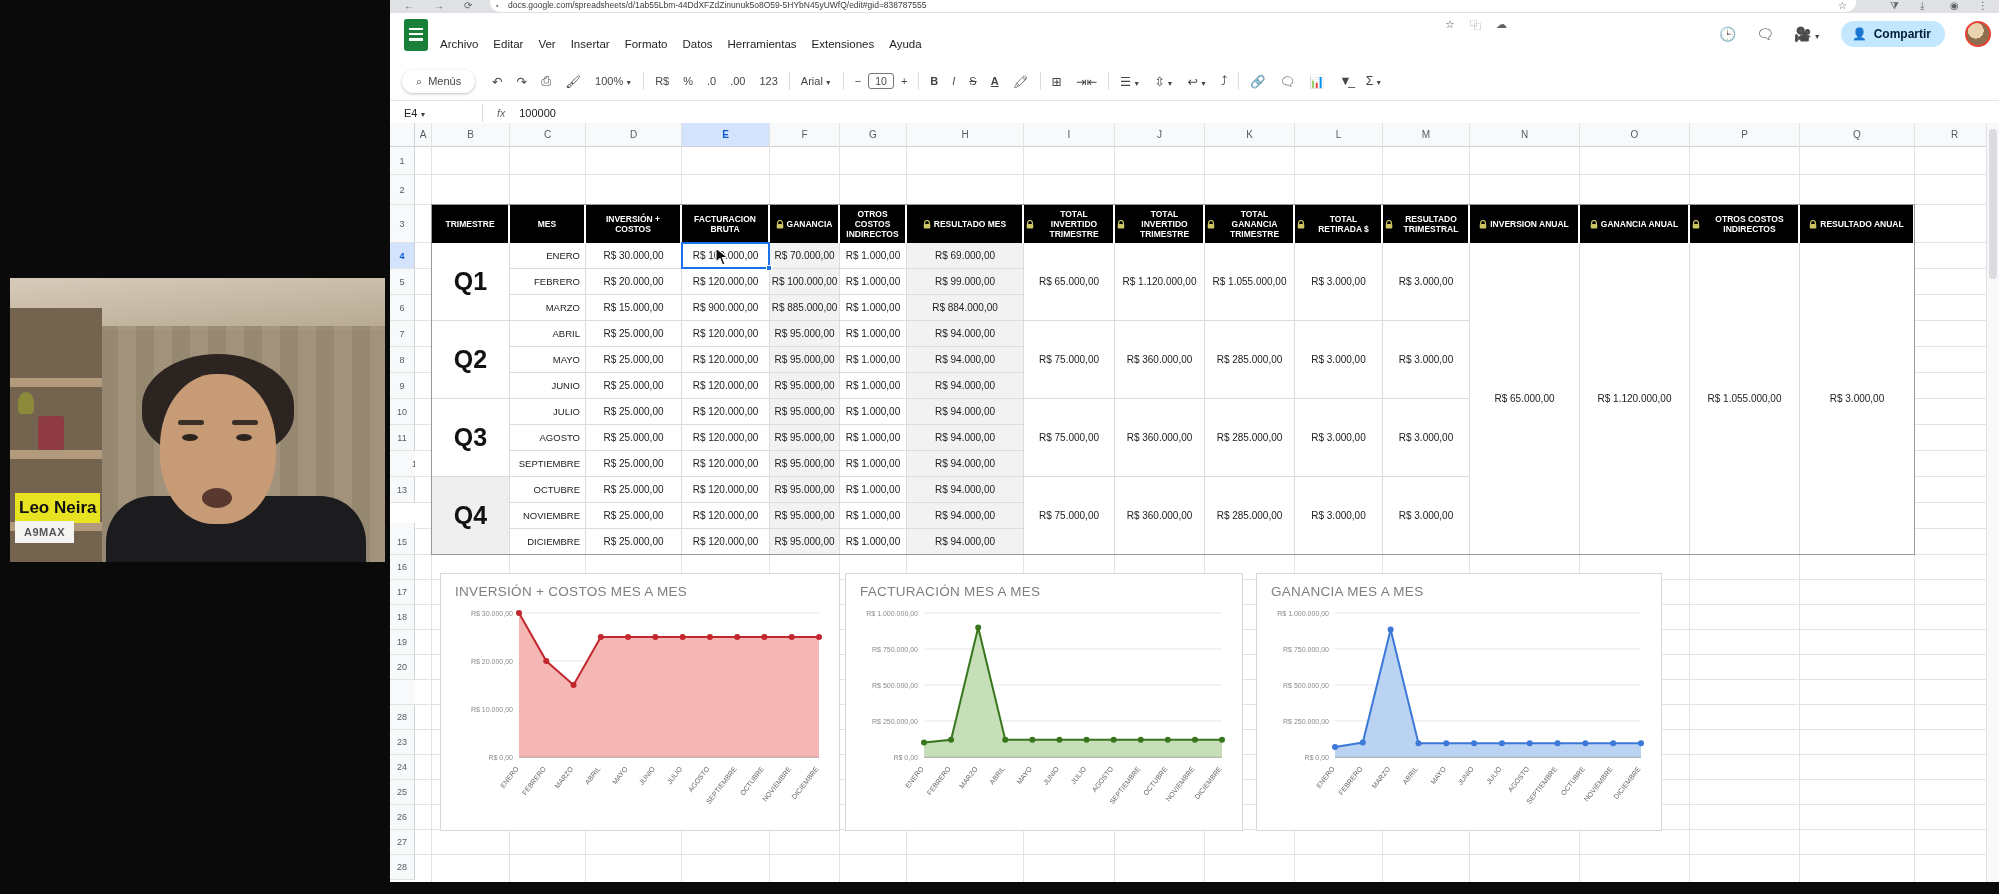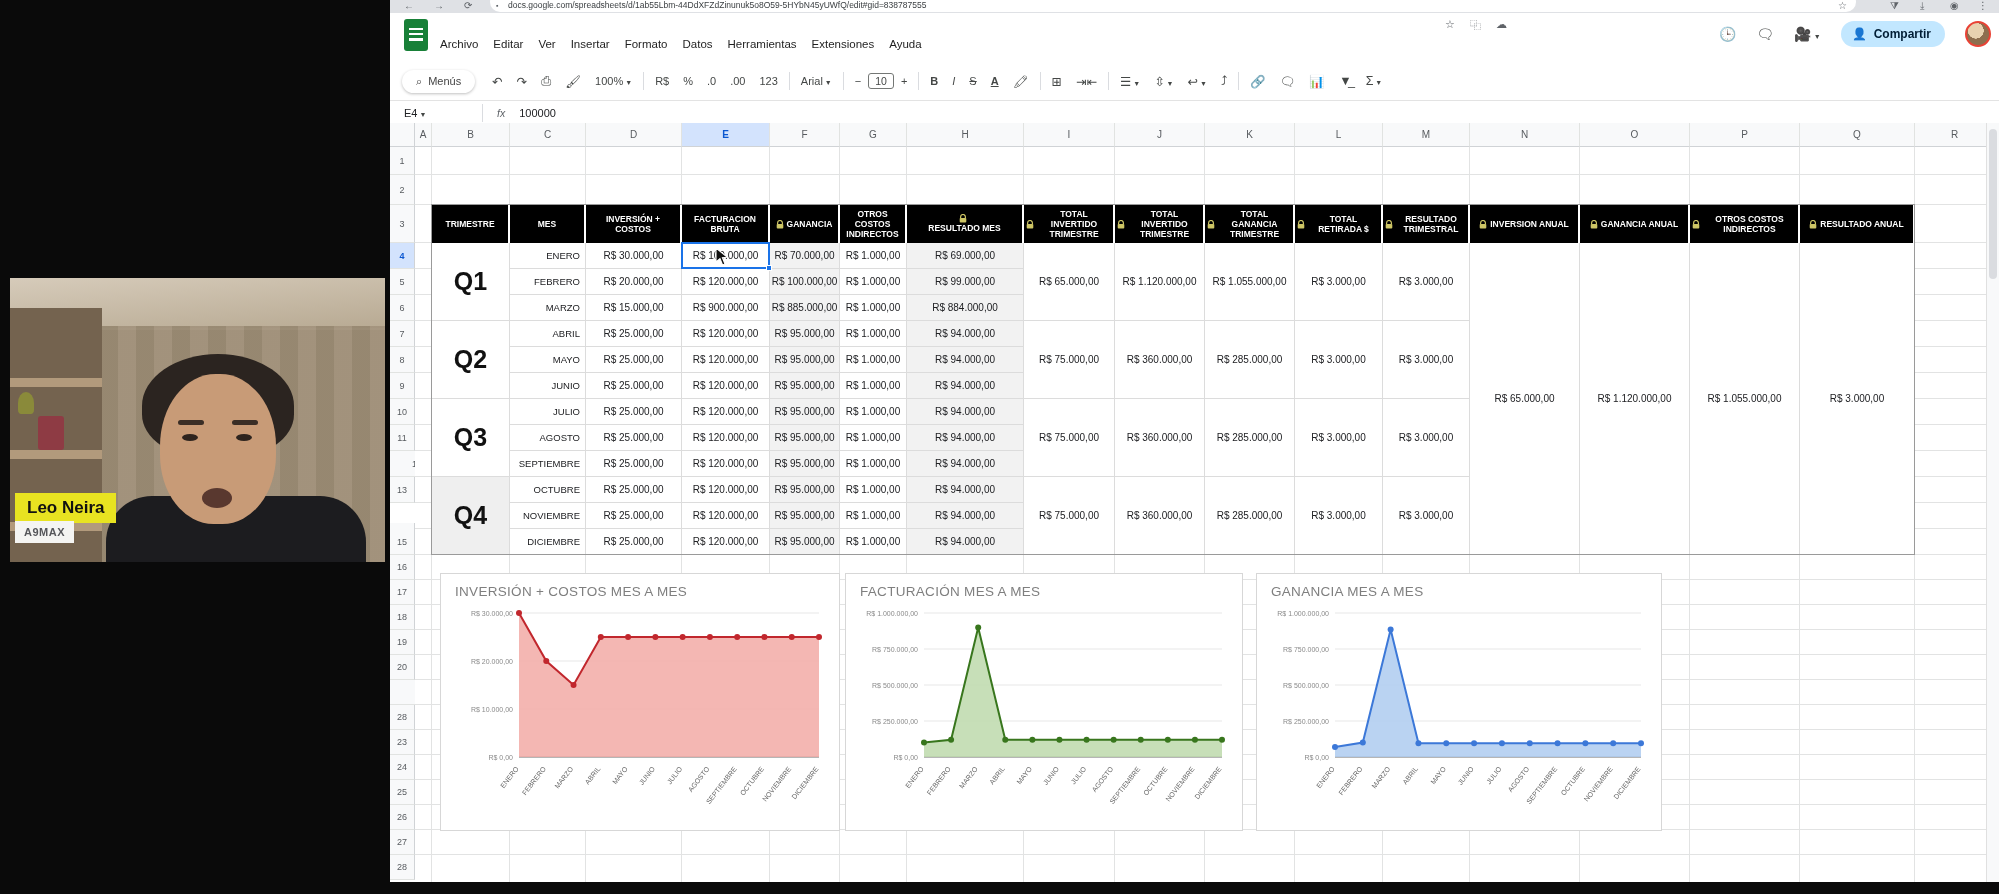--- a/index.html
+++ b/index.html
@@ -18,21 +18,21 @@
   .cup{position:absolute;left:28px;top:108px;width:26px;height:34px;background:#8e3b44;border-radius:3px;}
   .plant{position:absolute;left:8px;top:84px;width:16px;height:22px;background:#8a8a3a;border-radius:50% 50% 20% 20%;}
   .hair{position:absolute;left:132px;top:76px;width:152px;height:104px;background:#2b2420;border-radius:50% 50% 42% 42%;}
   .face{position:absolute;left:150px;top:96px;width:116px;height:150px;background:#c89b77;border-radius:48% 48% 46% 46%;}
   .brow{position:absolute;width:26px;height:5px;background:#3a2e26;border-radius:3px;}
   .eye{position:absolute;width:16px;height:7px;background:#2e241e;border-radius:50%;}
   .mouth{position:absolute;left:192px;top:210px;width:30px;height:20px;background:#59382f;border-radius:50%;}
   .shirt{position:absolute;left:96px;top:218px;width:260px;height:80px;background:#1c1c1f;border-radius:46px 46px 0 0;}
   .neck{position:absolute;left:190px;top:218px;width:38px;height:18px;background:#b98d6b;border-radius:0 0 18px 18px;}
   .badge-name{position:absolute;left:5px;top:215px;background:#e8e321;color:#111;
-    font-weight:700;font-size:17px;padding:5px 12px;}
+    font-weight:700;font-size:17px;padding:5px 4px;}
   .badge-brand{position:absolute;left:5px;top:243px;background:#f4f4f2;color:#55565a;
     font-weight:700;font-size:11px;padding:5px 9px;letter-spacing:.5px;}
   
   .browser{position:absolute;left:390px;top:0;width:1609px;height:882px;background:#fff;overflow:hidden;}
   .chrome{position:absolute;left:0;top:0;width:100%;height:13px;background:#dfe1e5;overflow:hidden;}
   .nav-ic{position:absolute;top:0px;color:#5f6368;font-size:10px;}
   .omnibox{position:absolute;left:100px;top:-8px;width:1330px;height:20px;background:#fff;border-radius:10px;
     color:#3c4043;font-size:8.5px;line-height:26px;padding:0 18px;white-space:nowrap;overflow:hidden;}
   .omni-lock{position:absolute;left:106px;top:2px;font-size:7px;color:#5f6368;}
   
@@ -340,21 +340,21 @@
           <div class="cell hcell" style="left: 355px; width: 70px; top: 58px; height: 38px;">
             <svg class="lk" width="8" height="9" viewBox="0 0 8 9">
               <path d="M1.6 4.2V2.9a2.4 2.4 0 0 1 4.8 0v1.3" fill="none" stroke="#cdc565" stroke-width="1.2"></path>
               <rect x="0.7" y="3.9" width="6.6" height="4.6" rx="0.9" fill="#cdc565"></rect>
             </svg>
             <span>GANANCIA</span>
           </div>
           <div class="cell hcell" style="left: 425px; width: 67px; top: 58px; height: 38px;">
             <span>OTROS COSTOS INDIRECTOS</span>
           </div>
-          <div class="cell hcell" style="left: 492px; width: 117px; top: 58px; height: 38px; flex-direction: column;">
+          <div class="cell hcell" style="left: 492px; width: 117px; top: 58px; height: 38px;">
             <svg class="lk" width="8" height="9" viewBox="0 0 8 9">
               <path d="M1.6 4.2V2.9a2.4 2.4 0 0 1 4.8 0v1.3" fill="none" stroke="#cdc565" stroke-width="1.2"></path>
               <rect x="0.7" y="3.9" width="6.6" height="4.6" rx="0.9" fill="#cdc565"></rect>
             </svg>
             <span>RESULTADO MES</span>
           </div>
           <div class="cell hcell" style="left: 609px; width: 91px; top: 58px; height: 38px;">
             <svg class="lk" width="8" height="9" viewBox="0 0 8 9">
               <path d="M1.6 4.2V2.9a2.4 2.4 0 0 1 4.8 0v1.3" fill="none" stroke="#cdc565" stroke-width="1.2"></path>
               <rect x="0.7" y="3.9" width="6.6" height="4.6" rx="0.9" fill="#cdc565"></rect>

